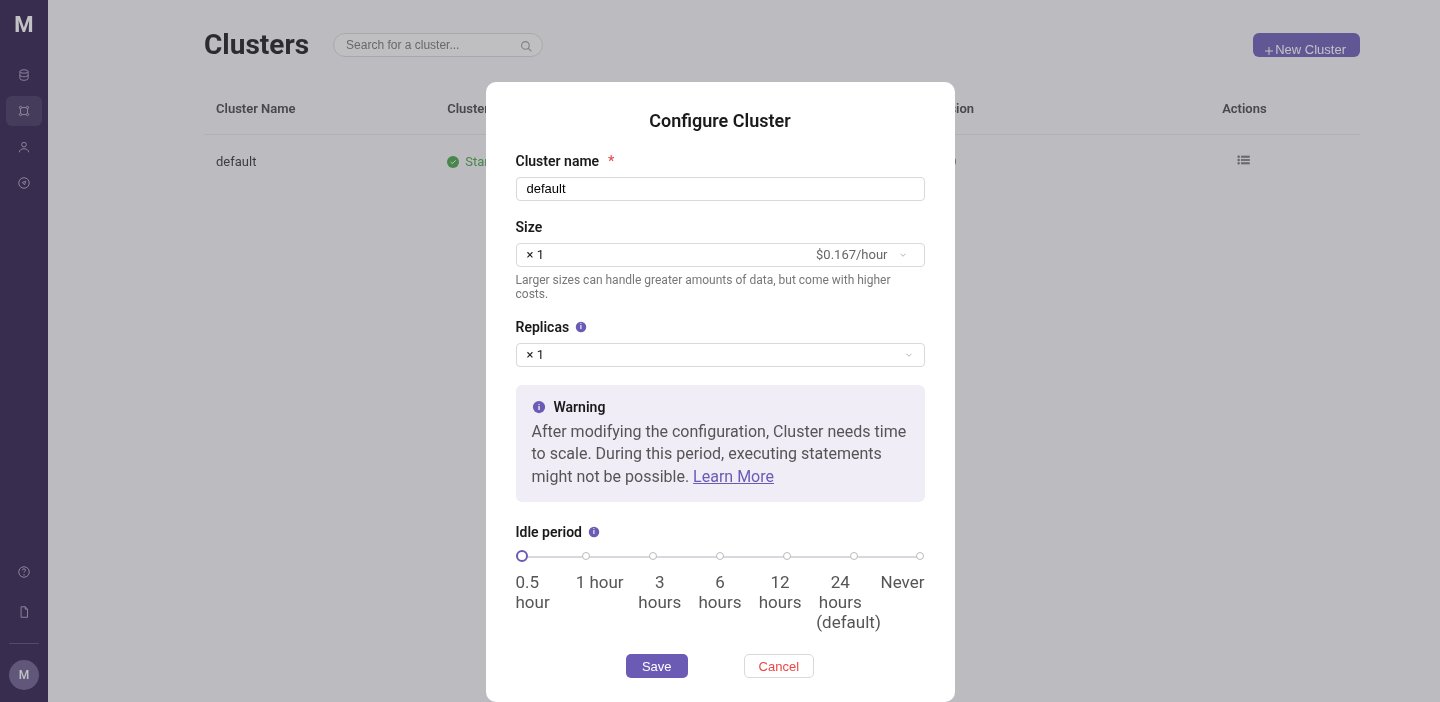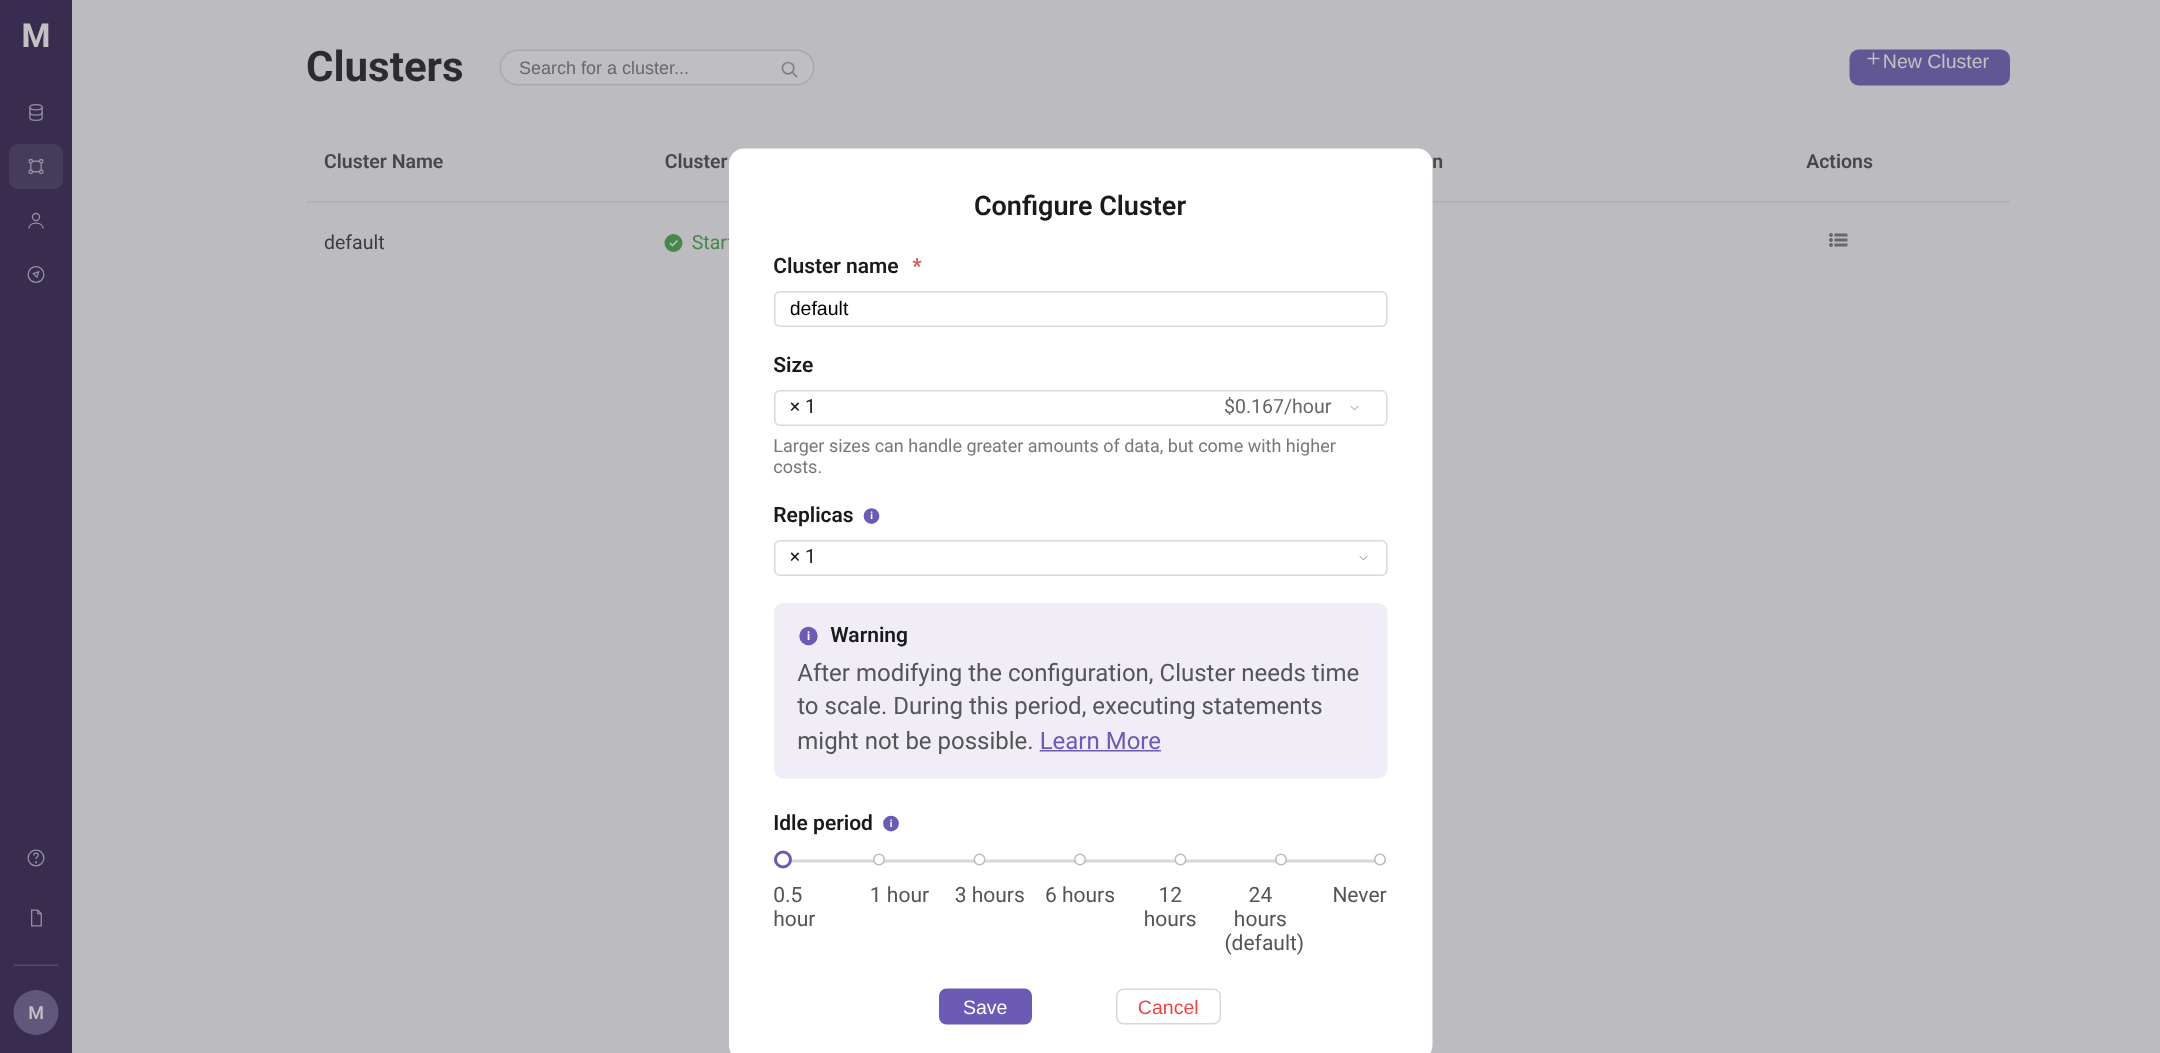--- a/index.html
+++ b/index.html
@@ -46,21 +46,21 @@
 .sidebar-divider { width: 30px; height: 1px; background: rgba(255,255,255,0.2); margin: 6px 0; }
 .avatar {
   width: 30px; height: 30px; border-radius: 50%;
   background: #6b5b8c; color: #fff;
   display: flex; align-items: center; justify-content: center;
   font-size: 12px; font-weight: 500;
 }
 .main {
   position: absolute;
   left: 48px; top: 0; right: 0; bottom: 0;
-  padding: 28px 100px 0 156px;
+  padding: 28px 80px 0 156px;
 }
 .header {
   display: flex; align-items: center; gap: 24px;
   margin-bottom: 40px;
 }
 .page-title { font-size: 28px; font-weight: 700; }
 .search-wrap {
   position: relative;
   width: 210px;
 }
@@ -74,21 +74,21 @@
 }
 .search-icon { position: absolute; right: 10px; top: 5px; width: 13px; height: 13px; }
 .search-icon svg { stroke: #999; fill: none; stroke-width: 2; }
 .new-btn {
   margin-left: auto;
   background: #6b5bb5;
   color: #fff;
   border: none; border-radius: 6px;
   height: 24px; padding: 0 14px 0 10px;
   font-size: 13px;
-  display: flex; align-items: flex-start; gap: 0;
+  display: flex; align-items: flex-end; gap: 0;
   cursor: pointer;
 }
 .new-btn svg { width: 12px; height: 12px; stroke: #fff; stroke-width: 2; }
 table { width: 100%; border-collapse: collapse; }
 th {
   text-align: left;
   font-size: 13px; font-weight: 600;
   color: #444;
   padding: 0 12px 18px 12px;
   border-bottom: 1px solid #e4e4e8;
@@ -98,21 +98,21 @@
   font-size: 13px;
   color: #333;
 }
 .status { display: flex; align-items: center; gap: 6px; color: #44a344; }
 .status-dot { width: 12px; height: 12px; background: #44a344; border-radius: 50%; display: flex; align-items: center; justify-content:center;}
 .status-dot svg { width: 8px; height: 8px; stroke: #fff; stroke-width: 3; fill:none;}
 .row-actions svg { width: 16px; height: 14px; stroke: #777; fill: #777; }
 .overlay {
   position: absolute; inset: 0;
   background: rgba(80,80,90,0.35);
-  display: flex; align-items: center; justify-content: center;
+  display: flex; align-items: flex-end; justify-content: center;
   padding-top: 104px;
 }
 .modal {
   width: 469px;
   background: #fff;
   border-radius: 10px;
   padding: 28px 30px 24px 30px;
 }
 .modal-title {
   text-align: center;
@@ -148,21 +148,21 @@
 .warning-head svg circle { fill: #6b5bb5; }
 .warning-head svg text { fill:#fff; font-size:9px; font-weight:700;}
 .warning-text { font-size: 16px; color: #555; line-height: 1.4; }
 .warning-text a { color: #6b5bb5; text-decoration: underline; cursor: pointer;}
 .slider-wrap { position: relative; height: 20px; margin-top: 8px; margin-bottom: 4px; }
 .slider-track { position: absolute; left: 4px; right: 4px; top: 8px; height: 2px; background: #d8d8de; }
 .slider-stops { position: absolute; left: 0; right: 0; top: 4px; display: flex; justify-content: space-between; }
 .slider-stop { width: 8px; height: 8px; border: 1px solid #bbb; background: #fff; border-radius: 50%; }
 .slider-handle { position: absolute; left: 0; top: 2px; width: 12px; height: 12px; border: 2px solid #6b5bb5; background: #fff; border-radius: 50%; }
 .slider-labels { display: flex; justify-content: space-between; }
-.slider-label { width: 48px; font-size: 14px; color: #555; text-align: center; margin-left: -20px; margin-right: -20px;}
+.slider-label { width: 48px; font-size: 17px; color: #555; text-align: center; margin-left: -20px; margin-right: -20px;}
 .slider-label.first { text-align: left; margin-left: 0;}
 .slider-label.last { text-align: right; margin-right: 0;}
 .actions { display: flex; justify-content: center; gap: 56px; margin-top: 22px; }
 .btn-save {
   background: #6b5bb5; color: #fff; border: none;
   border-radius: 5px; height: 24px; padding: 0 16px;
   font-size: 13px; cursor: pointer;
 }
 .btn-cancel {
   background: #fff; color: #ef4444; border: 1px solid #d8d8de;

